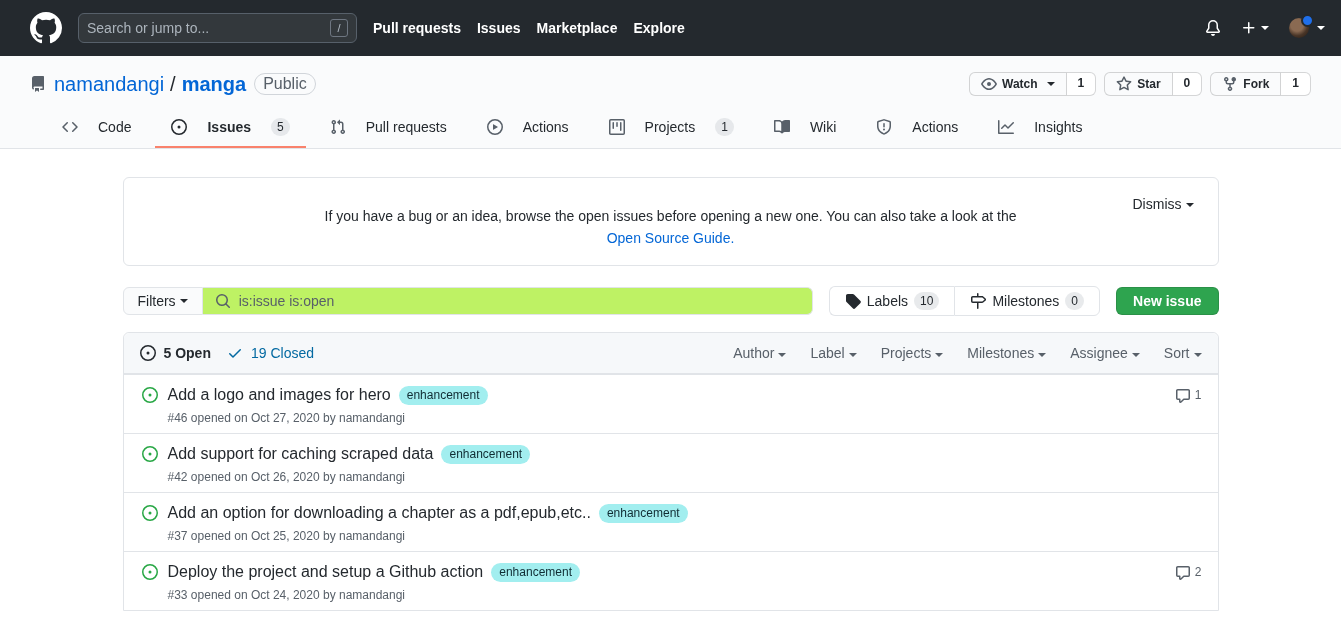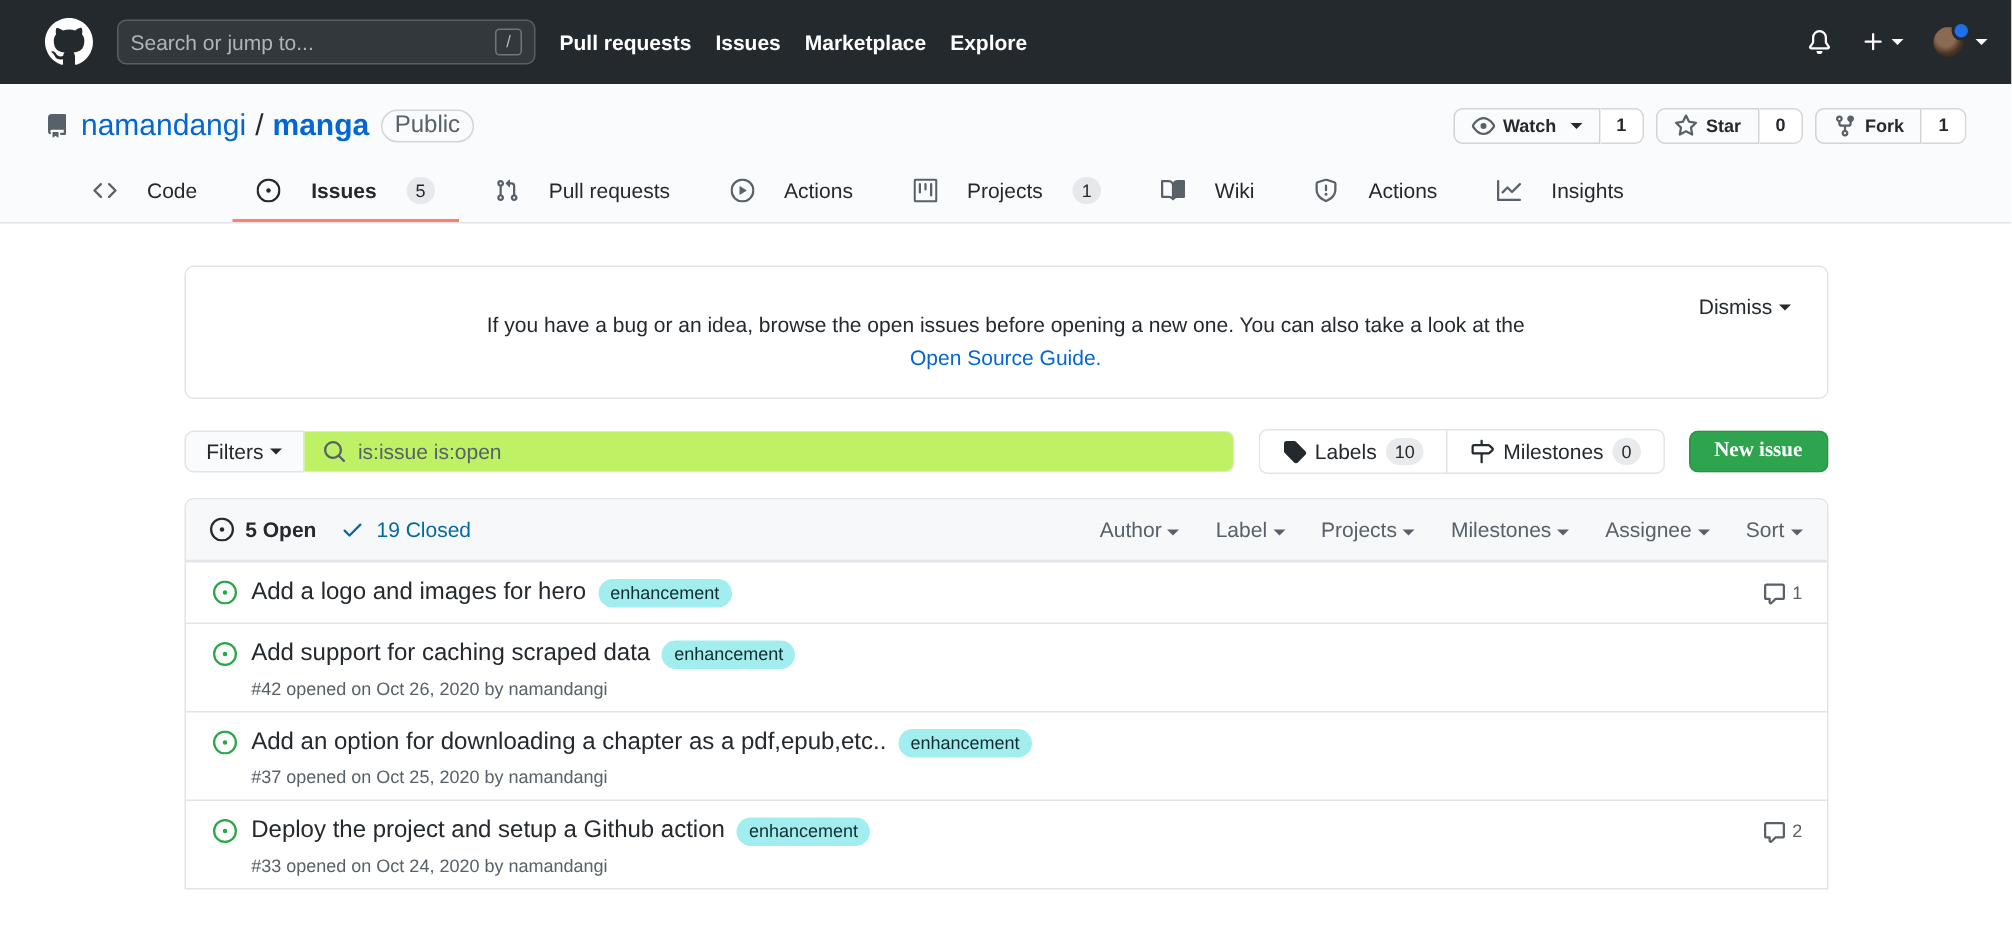--- a/index.html
+++ b/index.html
@@ -72,21 +72,21 @@
     border:1px solid #e1e4e8; border-left:0; border-radius:0 6px 6px 0; padding:5px 12px; color:#586069; cursor:text; }
   .issue-search .q { font-size:14px; color:#586069; }
   .labels-group { display:flex; margin-left:16px; font-size:14px; font-weight:500; }
   .labels-group .lg-btn { display:flex; align-items:center; gap:6px; background:#fff; border:1px solid #e1e4e8;
     padding:5px 15px; cursor:pointer; color:#24292e; }
   .labels-group .lg-btn:first-child { border-radius:6px 0 0 6px; border-right:0; }
   .labels-group .lg-btn:last-child { border-radius:0 6px 6px 0; }
   .labels-group svg { color:#24292e; }
   .lg-count { background:rgba(209,213,218,0.5); border-radius:2em; font-size:12px; font-weight:400; padding:0 6px; line-height:18px; }
   .new-issue { margin-left:16px; background:#2ea44f; color:#fff; font-weight:600; font-size:14px;
-    border:1px solid rgba(27,31,35,0.15); border-radius:6px; padding:5px 16px; cursor:pointer; font-family:Liberation Serif, serif; }
+    border:1px solid rgba(27,31,35,0.15); border-radius:6px; padding:5px 16px; cursor:pointer; font-family:Liberation Sans, sans-serif; }
 
   .issues-box { margin-top:16px; border:1px solid #e1e4e8; border-radius:6px 6px 0 0; }
   .issues-head { background:#f6f8fa; border-bottom:1px solid #e1e4e8; border-radius:6px 6px 0 0;
     display:flex; align-items:center; padding:12px 16px; }
   .state { display:flex; align-items:center; gap:8px; font-size:14px; cursor:pointer; }
   .state.open { font-weight:600; color:#24292e; }
   .state.closed { color:#0369a1; margin-left:16px; }
   .head-filters { margin-left:auto; display:flex; gap:24px; }
   .head-filters .dd { color:#586069; font-size:14px; cursor:pointer; white-space:nowrap; }
 
@@ -312,20 +312,21 @@
         <svg width="16" height="16" viewBox="0 0 16 16" fill="currentColor">
             <path d="M8 9.5a1.5 1.5 0 1 0 0-3 1.5 1.5 0 0 0 0 3z"></path>
             <path d="M8 0a8 8 0 1 0 0 16A8 8 0 0 0 8 0zM1.5 8a6.5 6.5 0 1 1 13 0 6.5 6.5 0 0 1-13 0z"></path>
           </svg>
       </span>
       <div class="issue-main">
         <div class="title-line">
           <a class="issue-title">Add a logo and images for hero</a>
           <span class="label-pill">enhancement</span>
         </div>
+        <div class="issue-meta">#46 opened on Oct 27, 2020 by namandangi</div>
       </div>
       <span class="comments">
         <svg width="16" height="16" viewBox="0 0 16 16" fill="currentColor">
             <path d="M1 2.75C1 1.784 1.784 1 2.75 1h10.5c.966 0 1.75.784 1.75 1.75v7.5A1.75 1.75 0 0 1 13.25 12H9.06l-2.573 2.573A1.458 1.458 0 0 1 4 13.543V12H2.75A1.75 1.75 0 0 1 1 10.25v-7.5zm1.75-.25a.25.25 0 0 0-.25.25v7.5c0 .138.112.25.25.25h2a.75.75 0 0 1 .75.75v2.19l2.72-2.72a.75.75 0 0 1 .53-.22h4.5a.25.25 0 0 0 .25-.25v-7.5a.25.25 0 0 0-.25-.25H2.75z"></path>
           </svg>
         <span>1</span>
       </span>
     </div>
 
     <div class="issue-row">

